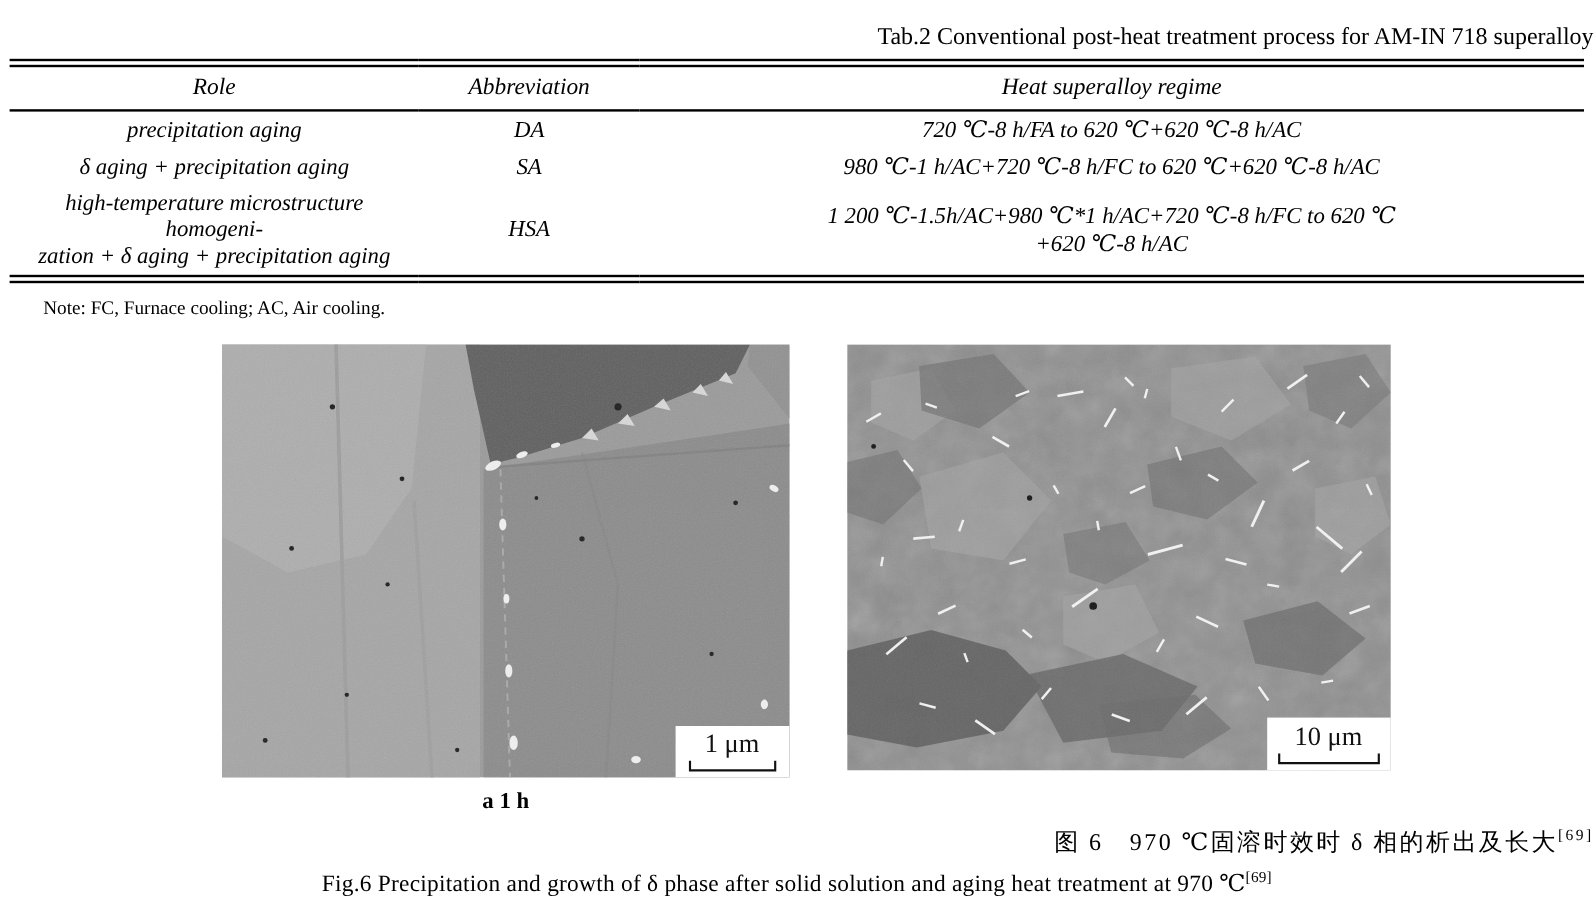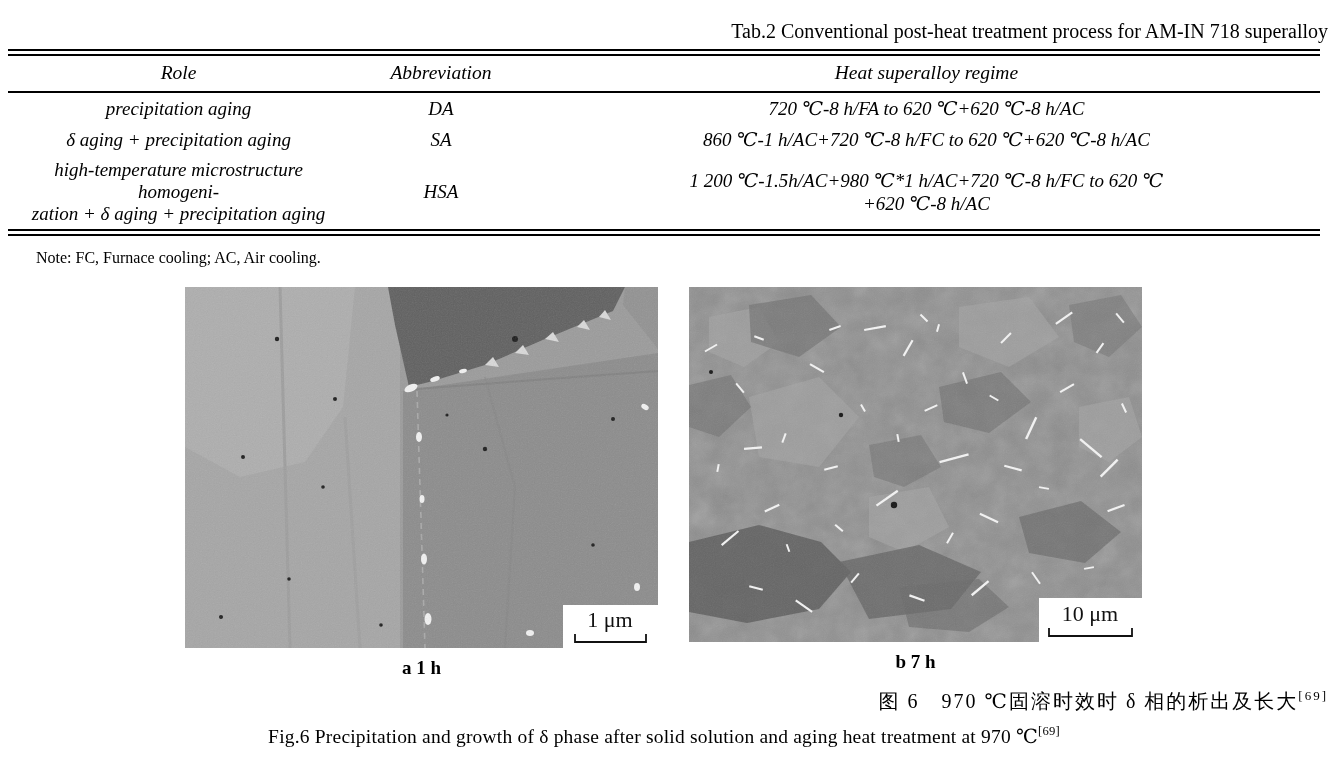--- a/index.html
+++ b/index.html
@@ -36,21 +36,21 @@
   .col-abbr { width: 14%; }
   .col-regime { width: 60%; }
   .preline { white-space: pre-line; }
 
   .note {
     margin: 13px 0 0 36px;
     font-size: 16px;
   }
 
   .figure-block { margin-top: 20px; }
-  .panels { display: flex; align-items: flex-start; margin-left: 185px; gap: 31px; }
+  .panels { display: flex; align-items: flex-start; margin-left: 185px; gap: 48px; }
   figure.panel { display: block; }
   figure.panel svg { display: block; }
   .panel-label {
     text-align: center; margin-top: 9px;
     font-weight: bold; font-size: 19px;
     font-family: "Liberation Serif", "DejaVu Serif", serif;
   }
   .cap-zh {
     margin-top: 9px; text-align: right; font-size: 20px;
     letter-spacing: 2px;
@@ -83,21 +83,21 @@
     </thead>
     <tbody>
       <tr>
         <td>precipitation aging</td>
         <td>DA</td>
         <td>720 ℃-8 h/FA to 620 ℃+620 ℃-8 h/AC</td>
       </tr>
       <tr>
         <td>δ aging + precipitation aging</td>
         <td>SA</td>
-        <td>860 ℃-1 h/AC+720 ℃-8 h/FC to 620 ℃+620 ℃-8 h/AC</td>
+        <td>980 ℃-1 h/AC+720 ℃-8 h/FC to 620 ℃+620 ℃-8 h/AC</td>
       </tr>
       <tr>
         <td class="preline">high-temperature microstructure homogeni-
 zation + δ aging + precipitation aging</td>
         <td>HSA</td>
         <td class="preline">1 200 ℃-1.5h/AC+980 ℃*1 h/AC+720 ℃-8 h/FC to 620 ℃
 +620 ℃-8 h/AC</td>
       </tr>
     </tbody>
   </table>
@@ -267,21 +267,20 @@
             <circle cx="22" cy="85" r="2"></circle>
           </g>
           <rect width="453" height="355" filter="url(#fineNoise)" opacity="0.12"></rect>
 
           <g>
             <rect x="350" y="311" width="103" height="44" fill="#ffffff"></rect>
             <text class="sem-text" x="401" y="334" text-anchor="middle">10 μm</text>
             <path d="M360,341 V349 H443 V341" stroke="#111" stroke-width="1.8" fill="none"></path>
           </g>
         </svg>
-        <figcaption class="panel-label">b  7 h</figcaption>
       </figure>
 
     </div>
 
     <div class="cap-zh"><span>图 6　970 ℃固溶时效时 δ 相的析出及长大</span><sup class="ref">[69]</sup></div>
 
     <div class="cap-en"><span>Fig.6 Precipitation and growth of δ phase after solid solution and aging heat treatment at 970 ℃</span><sup class="ref">[69]</sup></div>
   </div>
 
 </div>

